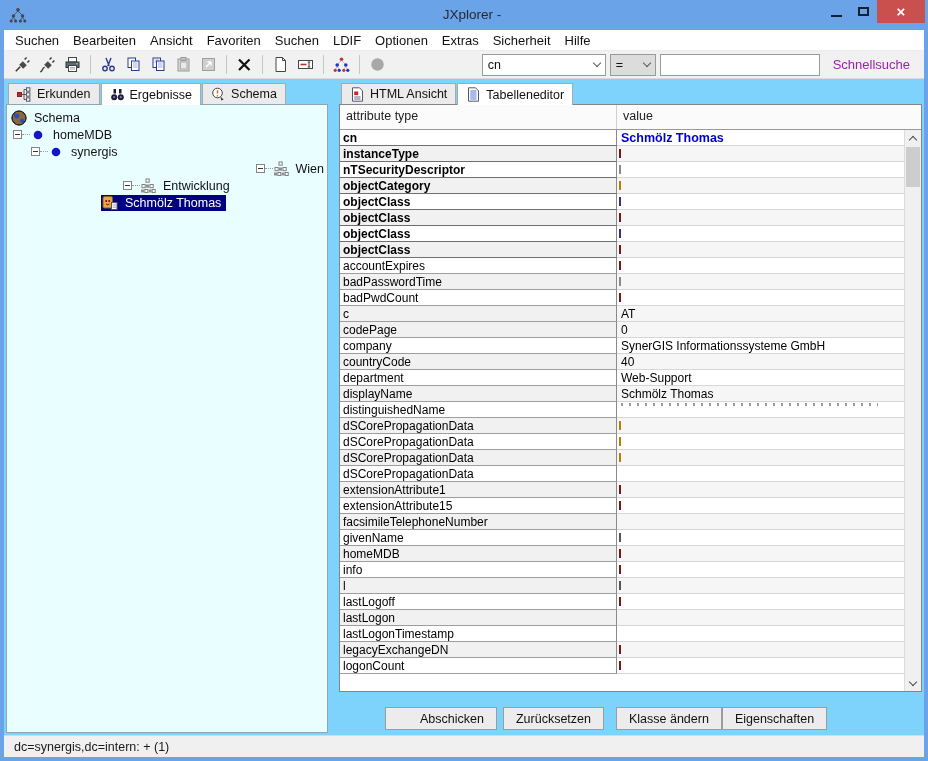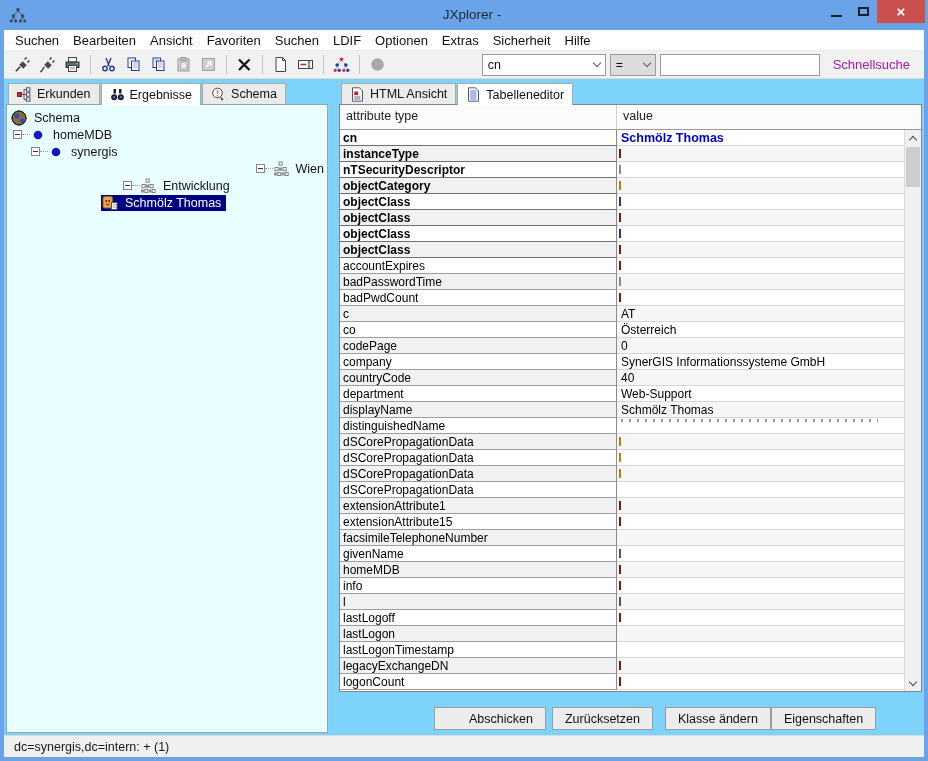--- a/index.html
+++ b/index.html
@@ -84,21 +84,21 @@
   .sb-up{top:0;} .sb-down{bottom:0;}
   .chev-up{width:6px;height:6px;border-left:1.8px solid #4d4d4d;border-top:1.8px solid #4d4d4d;
     transform:rotate(45deg);margin-top:3px;}
   .chev-dn{width:6px;height:6px;border-left:1.8px solid #4d4d4d;border-top:1.8px solid #4d4d4d;
     transform:rotate(225deg);margin-bottom:3px;}
   .sb-thumb{position:absolute;top:17px;left:1px;right:1px;height:40px;background:#cdcdcd;}
   
   .btnrow{position:absolute;left:0;top:628px;width:587px;height:23px;display:flex;}
   .pushbtn{height:23px;background:#ececec;border:1px solid #9c9c9c;font-size:12.5px;
     font-family:inherit;color:#111;padding:0 12px;}
-  .pushbtn:nth-of-type(1){margin-left:97px;min-width:87px;padding-left:34px;}
+  .pushbtn:nth-of-type(1){margin-left:48px;min-width:87px;padding-left:34px;}
   .pushbtn:nth-of-type(2){margin-left:6px;min-width:90px;}
   .pushbtn:nth-of-type(3){margin-left:12px;min-width:95px;}
   .pushbtn:nth-of-type(4){min-width:89px;}
   
   .statusbar{position:absolute;top:735px;left:4px;width:920px;height:22px;background:#f0f0f0;
     border-top:1px solid #dadada;display:flex;align-items:center;padding-left:10px;
     font-size:12.5px;color:#1a1a1a;}
 </style>
 </head>
 <body>
@@ -473,24 +473,20 @@
             <div class="row">
               <div class="acell">badPwdCount</div>
               <div class="vcell">
                 <span class="mark" style="background: rgb(123, 21, 18);"></span>
               </div>
             </div>
             <div class="row stripe">
               <div class="acell">c</div>
               <div class="vcell"><span>AT</span></div>
             </div>
-            <div class="row">
-              <div class="acell">co</div>
-              <div class="vcell"><span>Österreich</span></div>
-            </div>
             <div class="row stripe">
               <div class="acell">codePage</div>
               <div class="vcell"><span>0</span></div>
             </div>
             <div class="row">
               <div class="acell">company</div>
               <div class="vcell"><span>SynerGIS Informationssysteme GmbH</span></div>
             </div>
             <div class="row stripe">
               <div class="acell">countryCode</div>

